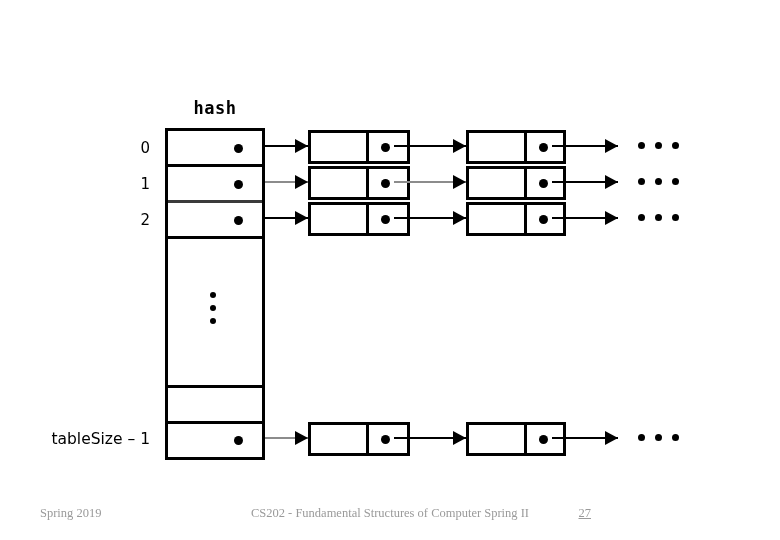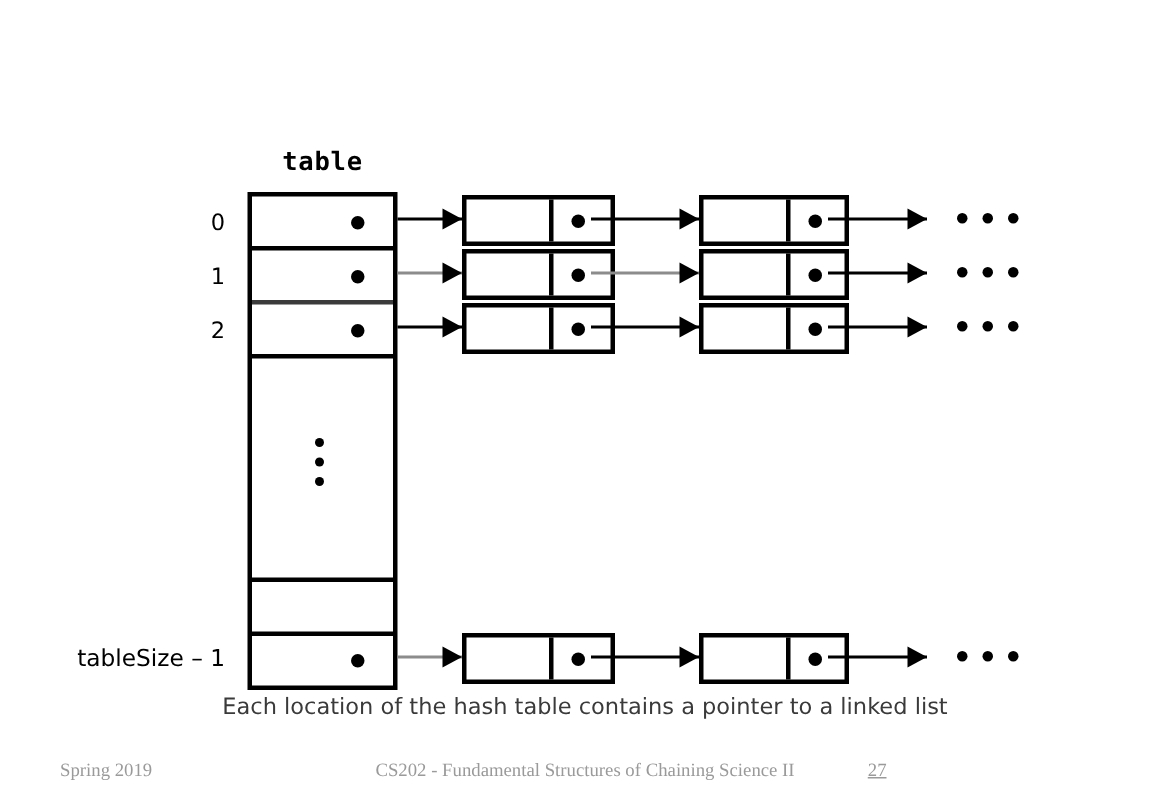--- a/index.html
+++ b/index.html
@@ -238,21 +238,21 @@
   }
 </style>
 </head>
 <body>
 
 <div id="slide">
 
 
   <div class="diagram">
 
-    <div class="table-label">table</div>
+    <div class="table-label">hash</div>
 
     <div class="table-array">
 
       <div class="slot-divider" style="top:33px;"></div>
       <div class="slot-divider light" style="top:69px;"></div>
       <div class="slot-divider" style="top:105px;"></div>
       <div class="slot-divider" style="top:254px;"></div>
       <div class="slot-divider" style="top:290px;"></div>
 
       <div class="slot-dot" style="left:66px; top:13px;"></div>
@@ -379,21 +379,20 @@
     <div class="conn" style="left:552px; top:437px; width:66px;"></div>
     <div class="arrow-head" style="left:605px; top:431px;"></div>
     <div class="hdots" style="left:638px; top:434px;">
         <i></i>
         <i></i>
         <i></i>
       </div>
 
   </div>
 
-  <div class="caption">Each location of the hash table contains a pointer to a linked list</div>
 
   <div class="footer">
     <div class="footer-left">Spring 2019</div>
-    <div class="footer-center">CS202 - Fundamental Structures of Chaining Science II</div>
+    <div class="footer-center">CS202 - Fundamental Structures of Computer Spring II</div>
     <div class="footer-right">27</div>
   </div>
 
 </div>
 
 </body></html>

